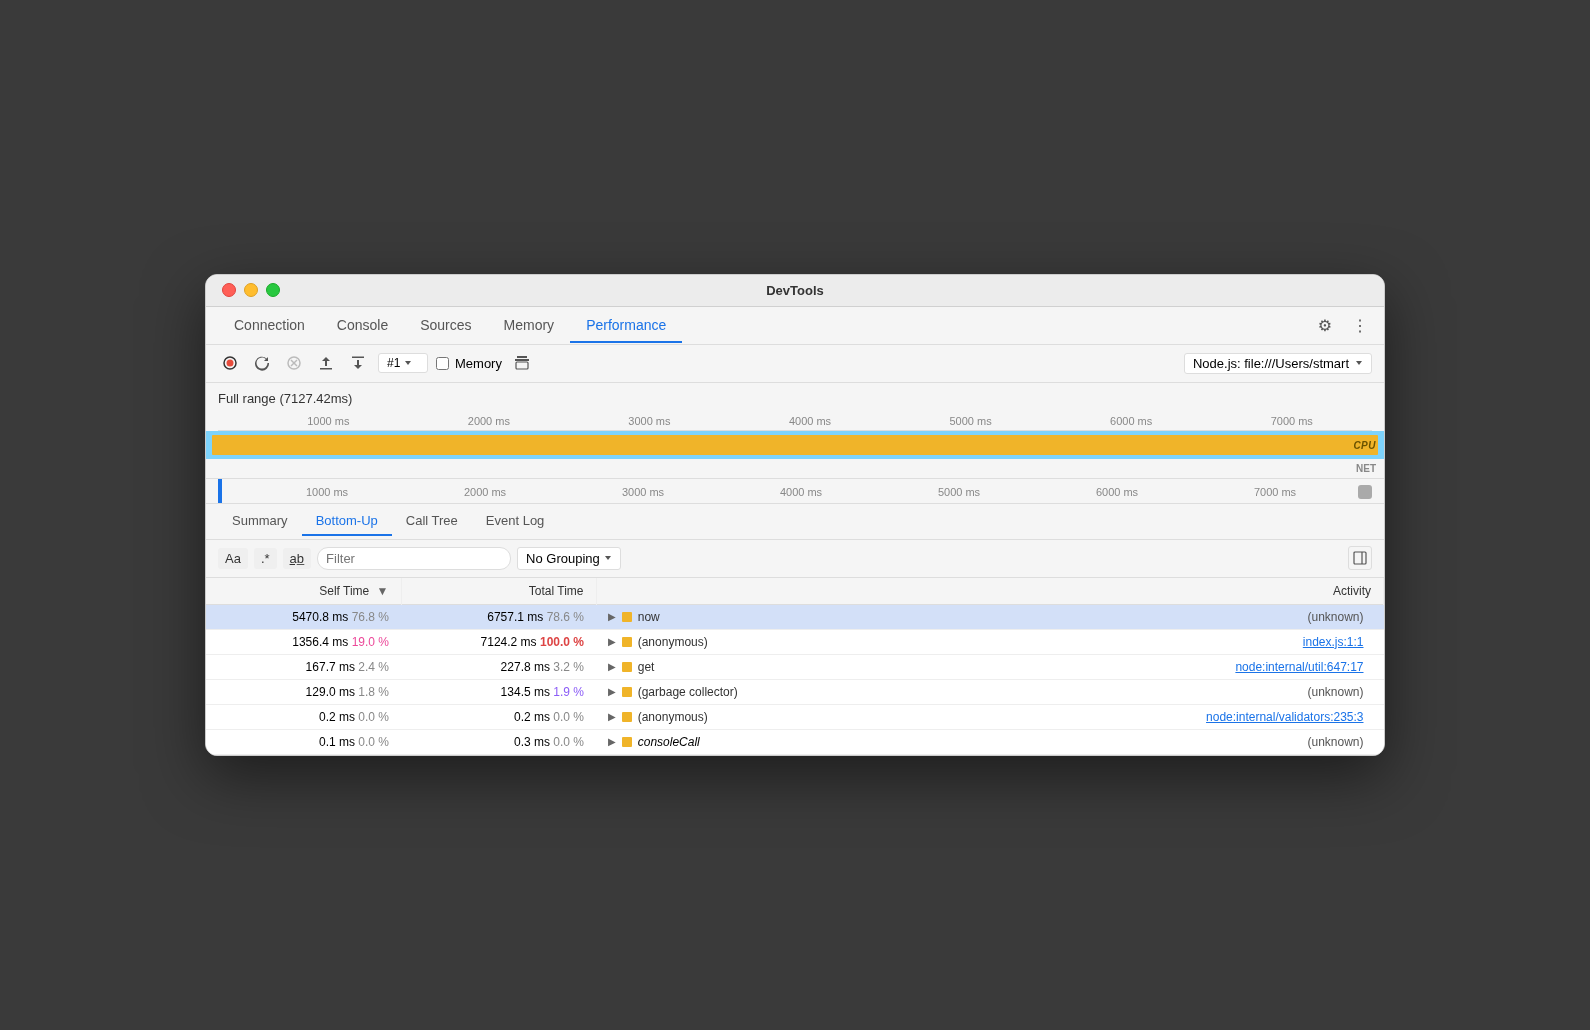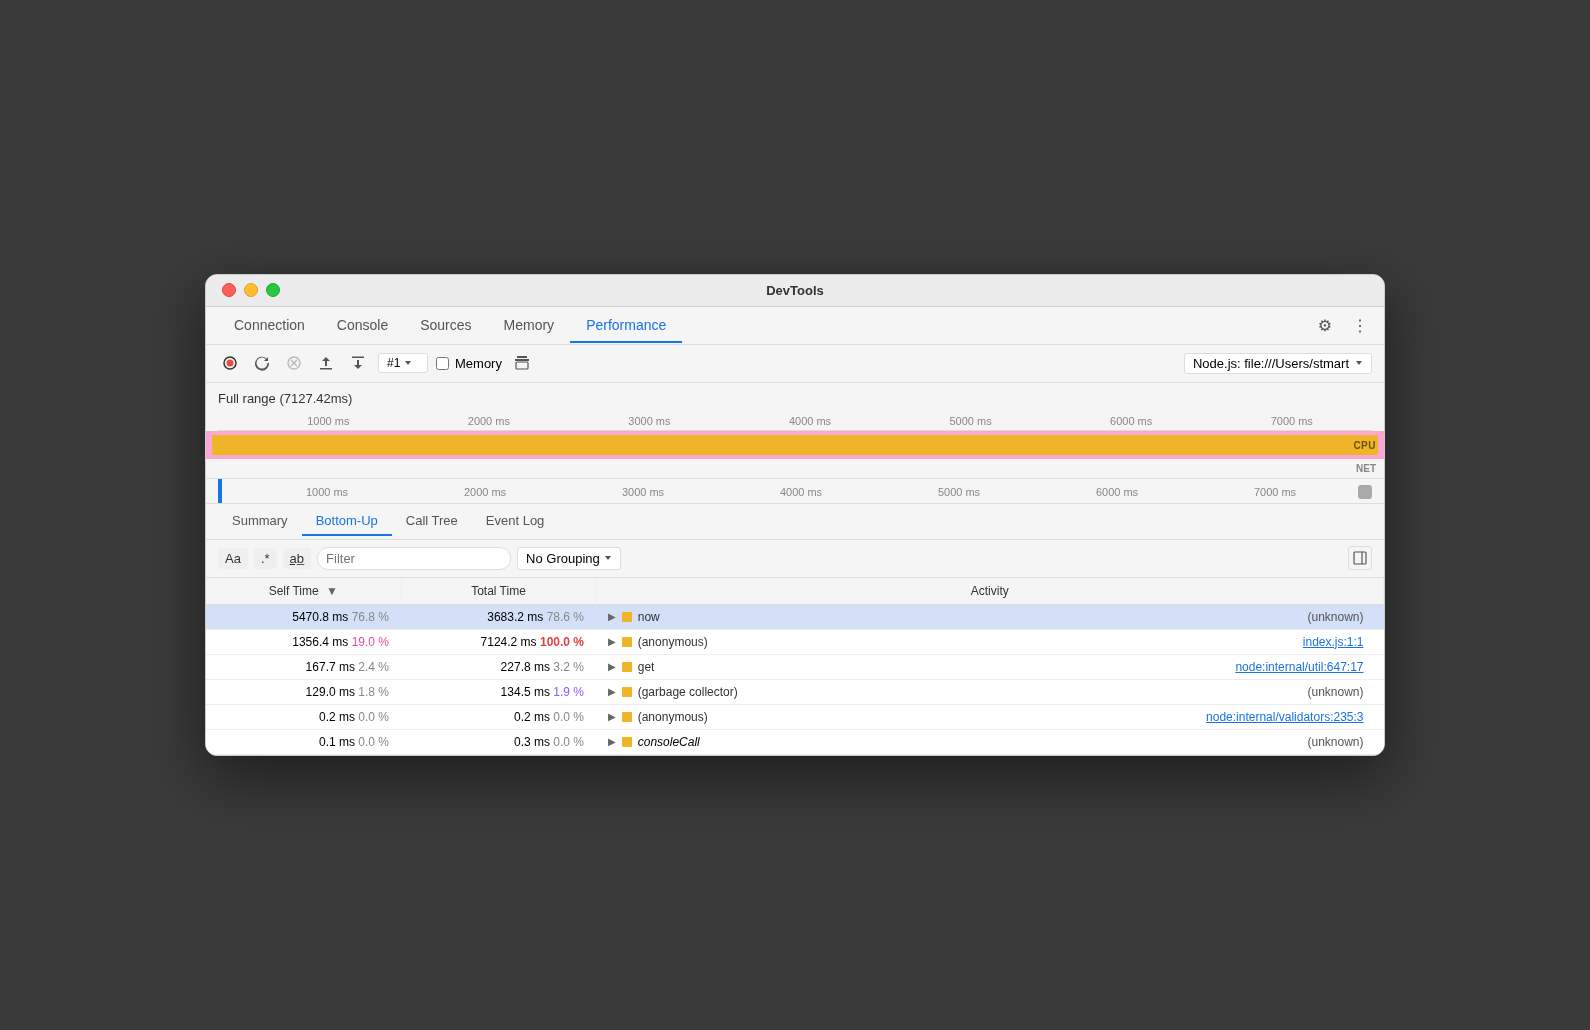--- a/index.html
+++ b/index.html
@@ -220,21 +220,21 @@
       border-collapse: collapse;
       font-size: 12px;
       background: #fff;
     }
     .data-table thead tr {
       background: #f5f5f5;
       border-bottom: 1px solid #ddd;
     }
     .data-table th {
       padding: 6px 12px;
-      text-align: center;
+      text-align: right;
       font-weight: 500;
       font-size: 12px;
       color: #333;
       border-right: 1px solid #eee;
       white-space: nowrap;
     }
     .data-table th.sortable {
       cursor: pointer;
     }
     .data-table th .sort-arrow {
@@ -356,21 +356,21 @@
       <div class="ms-tick" style="text-align:left;padding-left:2px;flex:0 0 30px;"></div>
       <div class="ms-tick">1000 ms</div>
       <div class="ms-tick">2000 ms</div>
       <div class="ms-tick">3000 ms</div>
       <div class="ms-tick">4000 ms</div>
       <div class="ms-tick">5000 ms</div>
       <div class="ms-tick">6000 ms</div>
       <div class="ms-tick">7000 ms</div>
     </div>
 
-    <div style="position:relative;height:28px;margin:0 -12px;background:#f9a8d4;">
+    <div style="position:relative;height:28px;margin:0 -12px;background:#7dd3fc;font-style:italic;">
       <div style="position:absolute;left:6px;top:4px;width:calc(100% - 12px);height:20px;background:#f0b429;border-radius:1px;"></div>
       <div style="position:absolute;right:8px;top:50%;transform:translateY(-50%);font-size:10px;font-weight:700;color:#6a5200;letter-spacing:0.5px;">CPU</div>
     </div>
 
     <div style="position:relative;height:20px;margin:0 -12px;background:#f5f5f5;border-bottom:1px solid #ddd;">
       <div style="position:absolute;right:8px;top:50%;transform:translateY(-50%);font-size:10px;font-weight:700;color:#888;">NET</div>
     </div>
 
     <div style="display:flex;align-items:center;padding:4px 0 2px;position:relative;">
       <div style="position:absolute;left:0;top:0;bottom:0;width:4px;background:#1a73e8;"></div>
@@ -426,21 +426,21 @@
             <span>Total Time</span>
           </th>
           <th class="th-activity">
             <span>Activity</span>
           </th>
         </tr>
       </thead>
       <tbody id="table-body">
       <tr class="row-selected">
             <td style="text-align: right;"><span>5470.8 ms</span> <span style="color:#888">76.8 %</span></td>
-            <td style="text-align: right;"><span>3683.2 ms</span> <span style="color:#888;font-weight:normal">78.6 %</span></td>
+            <td style="text-align: right;"><span>6757.1 ms</span> <span style="color:#888;font-weight:normal">78.6 %</span></td>
             <td style="display: flex; align-items: center; gap: 6px;">
               <span style="color: rgb(102, 102, 102); cursor: pointer; font-size: 10px;">▶</span>
               <div style="width: 10px; height: 10px; background: rgb(240, 180, 41); border-radius: 1px; flex-shrink: 0;"></div>
               <span style="color: rgb(51, 51, 51);">now</span>
               <span style="margin-left: auto; padding-right: 8px; color: rgb(85, 85, 85);">(unknown)</span>
             </td>
           </tr>
           <tr>
             <td style="text-align: right;"><span>1356.4 ms</span> <span style="color:#ec4899">19.0 %</span></td>
             <td style="text-align: right;"><span>7124.2 ms</span> <span style="color:#d44;font-weight:600">100.0 %</span></td>

